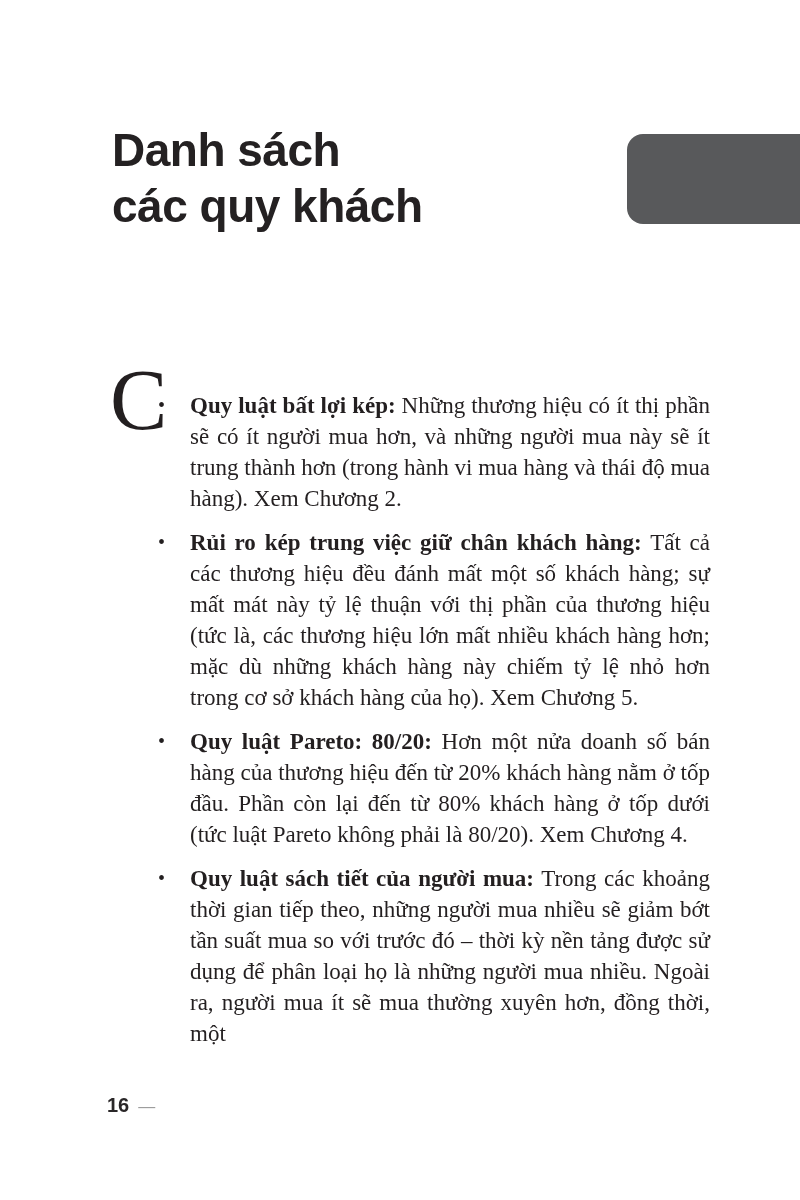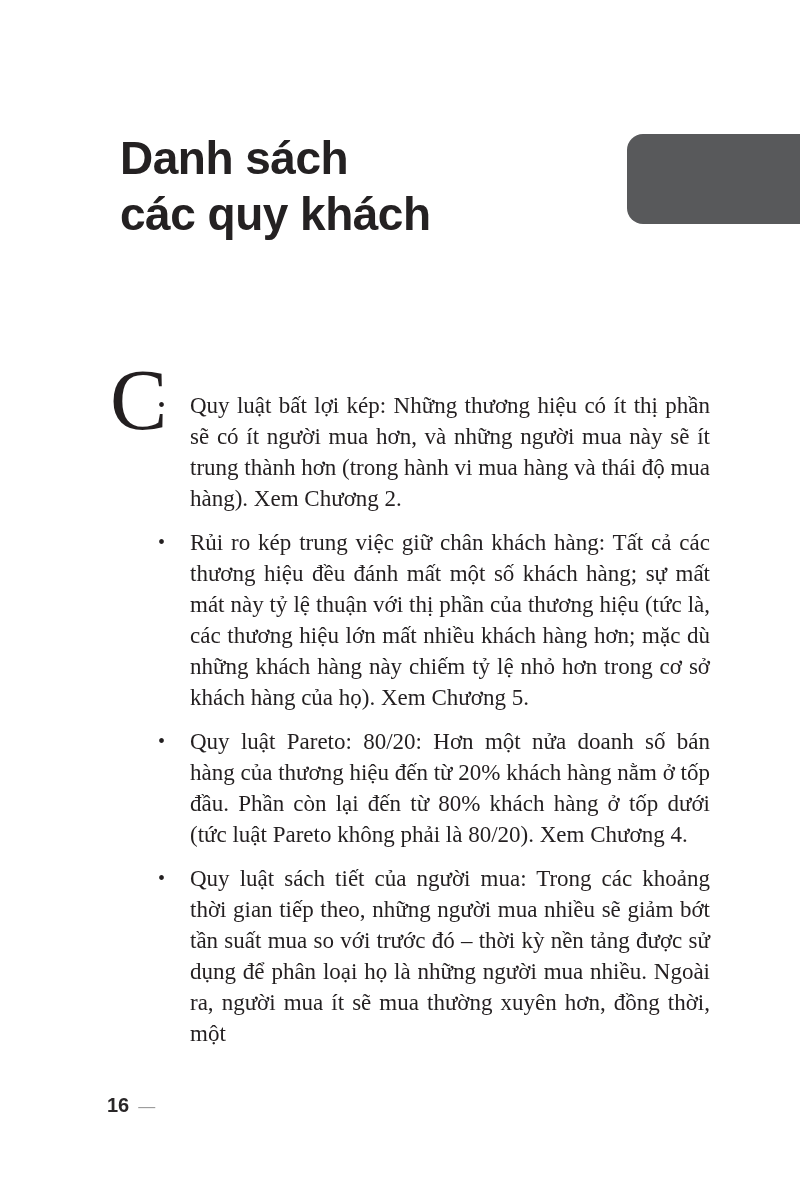--- a/index.html
+++ b/index.html
@@ -59,21 +59,21 @@
   }
   ul.law-list li {
     position: relative;
     margin: 0 0 13px 0;
   }
   .bullet-marker {
     position: absolute;
     left: -32px; top: 0;
     font-size: 20px;
   }
-  .law-label { font-weight: normal; }
+  .law-label { font-weight: bold; }
 
   
   .folio {
     position: absolute;
     left: 107px; top: 1094px;
     font-family: Liberation Sans, sans-serif;
     font-size: 20px;
     font-weight: bold;
     color: #2a2728;
   }
@@ -82,21 +82,21 @@
     color: #9b9b9b;
     margin-left: 9px;
     font-size: 17px;
   }
 </style>
 </head>
 <body>
 
 <div class="chapter-tab"></div>
 
-<h1 class="chapter-title" style="margin:12px;">
+<h1 class="chapter-title" style="margin:4px;">
   <div>Danh sách</div>
   <div>các quy khách</div>
 </h1>
 
 <div class="body-col">
   <p class="intro"><span class="dropcap">C</span></p>
 
   <ul class="law-list">
     <li><span class="bullet-marker">•</span><span class="law-label">Quy luật bất lợi kép:</span><span> Những thương hiệu có ít thị phần sẽ có ít người mua hơn, và những người mua này sẽ ít trung thành hơn (trong hành vi mua hàng và thái độ mua hàng). Xem Chương 2.</span></li>
     <li><span class="bullet-marker">•</span><span class="law-label">Rủi ro kép trung việc giữ chân khách hàng:</span><span> Tất cả các thương hiệu đều đánh mất một số khách hàng; sự mất mát này tỷ lệ thuận với thị phần của thương hiệu (tức là, các thương hiệu lớn mất nhiều khách hàng hơn; mặc dù những khách hàng này chiếm tỷ lệ nhỏ hơn trong cơ sở khách hàng của họ). Xem Chương 5.</span></li>

